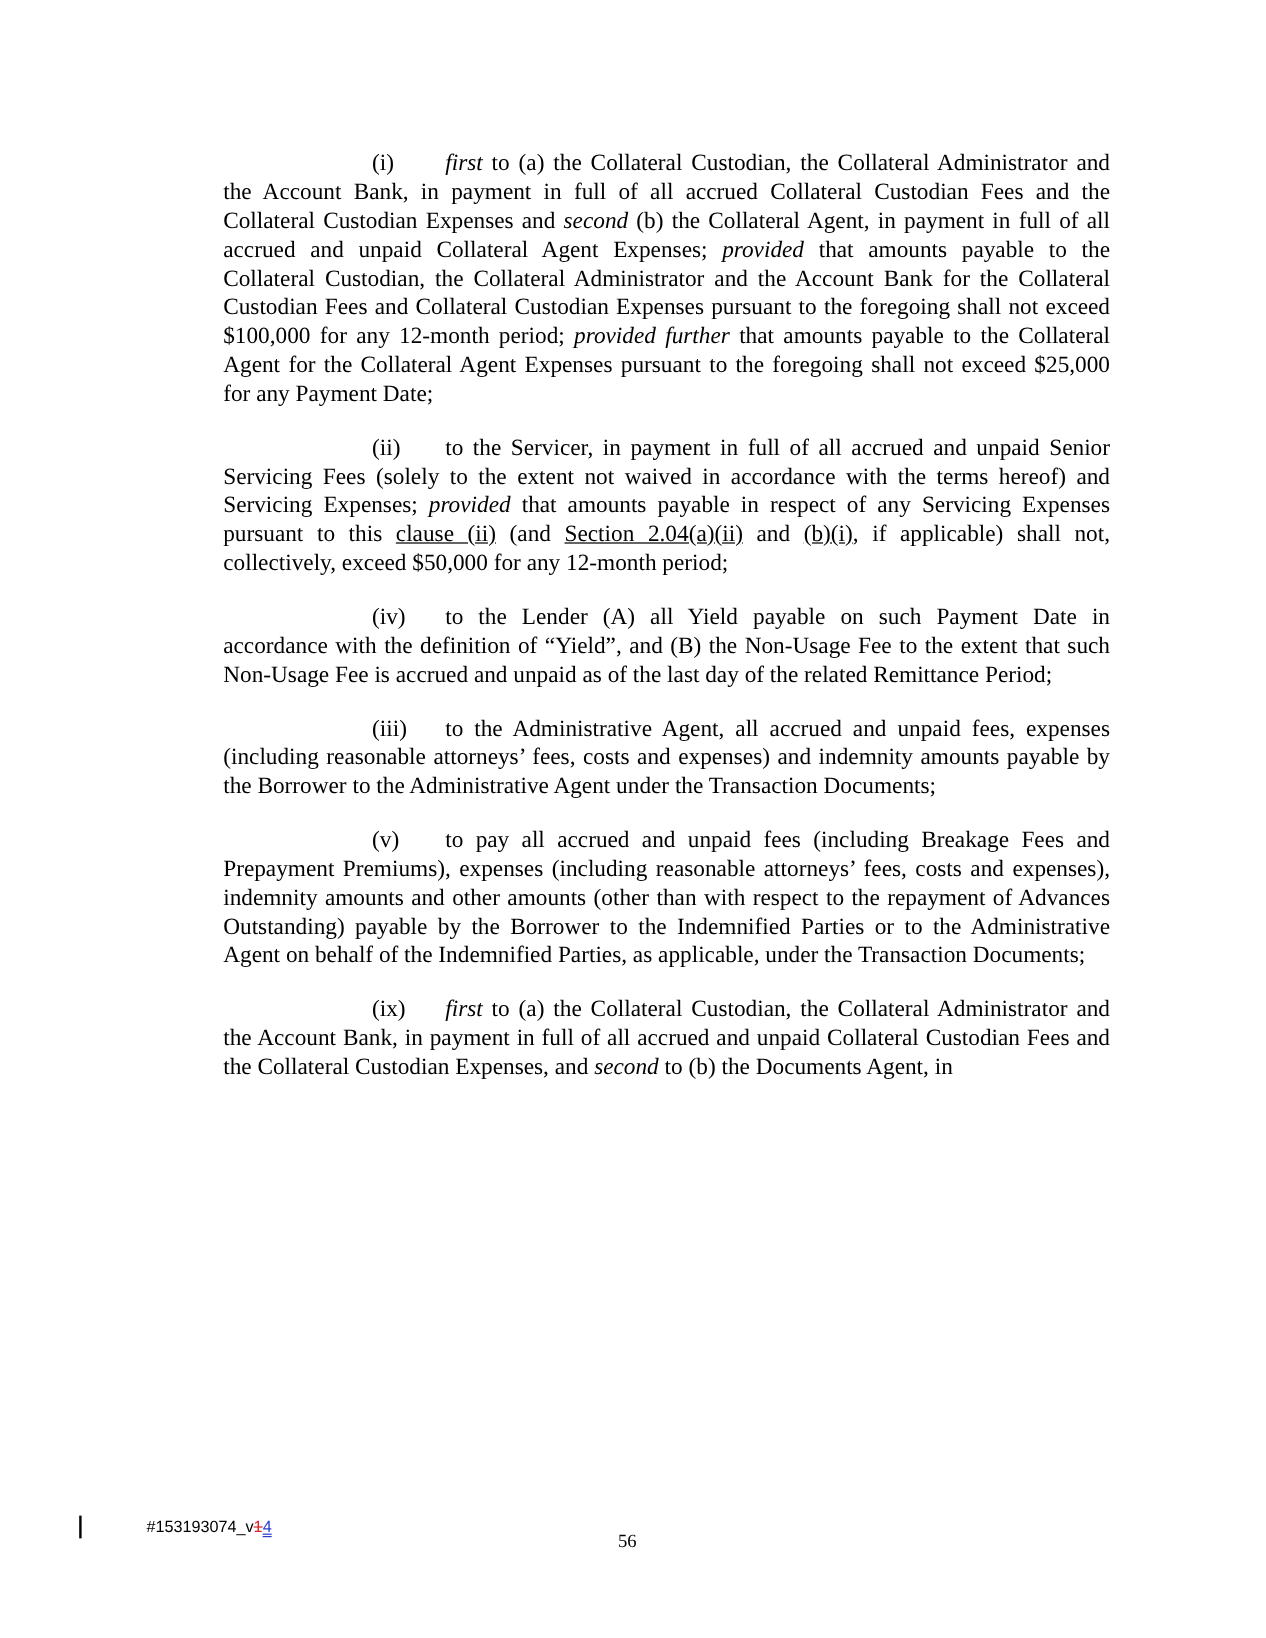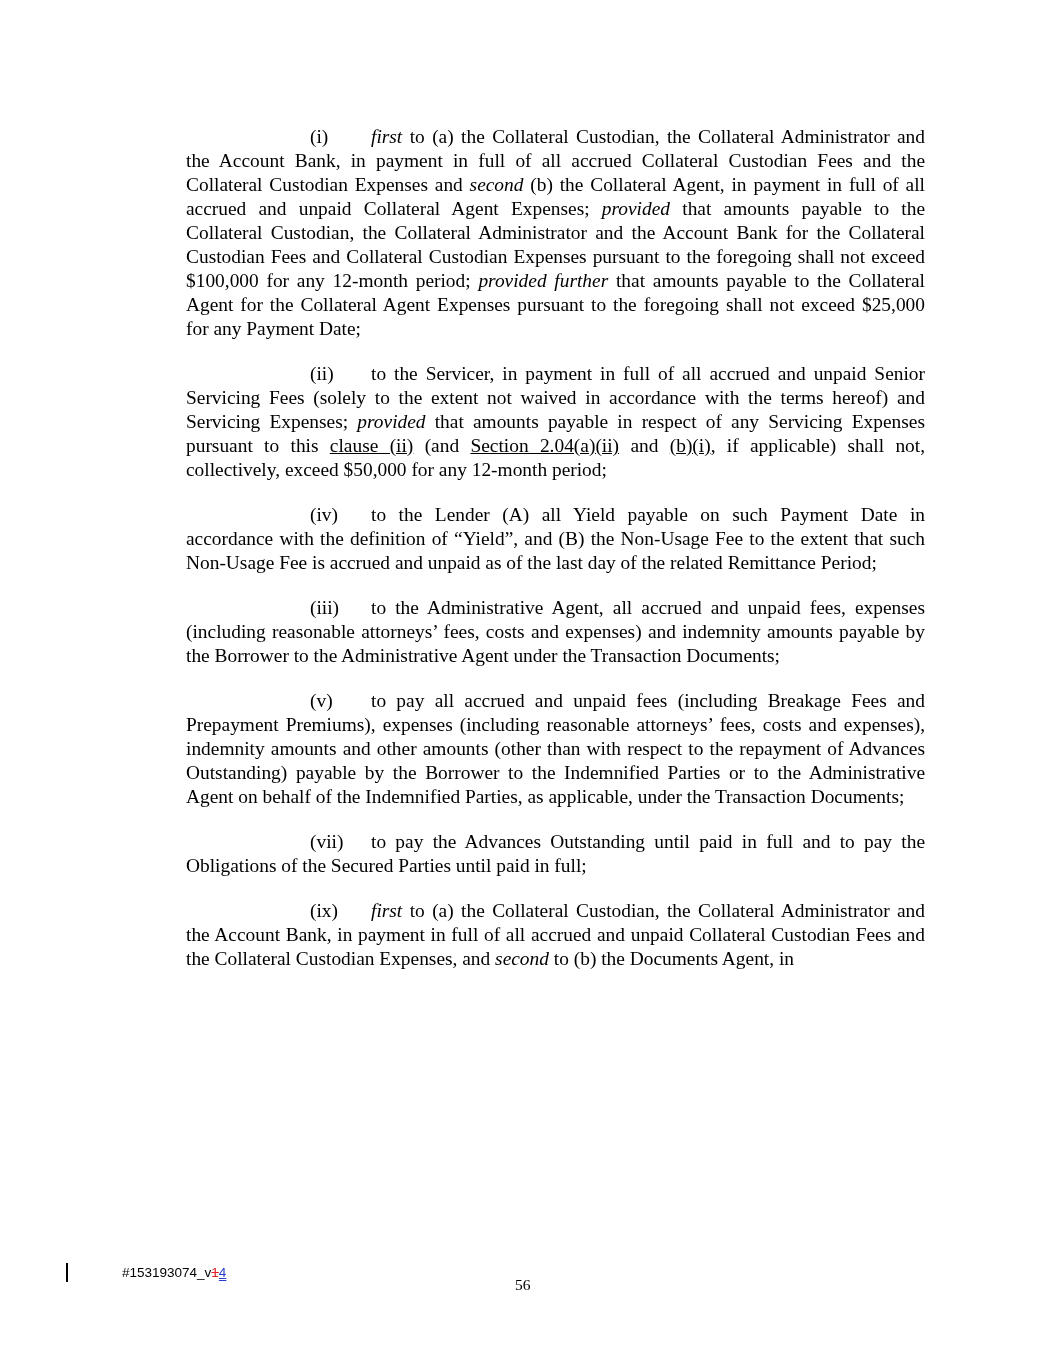--- a/index.html
+++ b/index.html
@@ -43,21 +43,20 @@
 </head>
 <body>
 
 <div class="page">
   <div class="content" id="doc-body">
       <p class="para"><span class="num">(i)</span><i>first</i><span> to (a) the Collateral Custodian, the Collateral Administrator and the Account Bank, in payment in full of all accrued Collateral Custodian Fees and the Collateral Custodian Expenses and </span><i>second</i><span> (b) the Collateral Agent, in payment in full of all accrued and unpaid Collateral Agent Expenses; </span><i>provided</i><span> that amounts payable to the Collateral Custodian, the Collateral Administrator and the Account Bank for the Collateral Custodian Fees and Collateral Custodian Expenses pursuant to the foregoing shall not exceed $100,000 for any 12-month period; </span><i>provided further</i><span> that amounts payable to the Collateral Agent for the Collateral Agent Expenses pursuant to the foregoing shall not exceed $25,000 for any Payment Date;</span></p>
       <p class="para"><span class="num">(ii)</span><span>to the Servicer, in payment in full of all accrued and unpaid Senior Servicing Fees (solely to the extent not waived in accordance with the terms hereof) and Servicing Expenses; </span><i>provided</i><span> that amounts payable in respect of any Servicing Expenses pursuant to this </span><u>clause (ii)</u><span> (and </span><u>Section 2.04(a)(ii)</u><span> and </span><u>(b)(i)</u><span>, if applicable) shall not, collectively, exceed $50,000 for any 12-month period;</span></p>
       <p class="para"><span class="num">(iv)</span><span>to the Lender (A) all Yield payable on such Payment Date in accordance with the definition of “Yield”, and (B) the Non-Usage Fee to the extent that such Non-Usage Fee is accrued and unpaid as of the last day of the related Remittance Period;</span></p>
       <p class="para"><span class="num">(iii)</span><span>to the Administrative Agent, all accrued and unpaid fees, expenses (including reasonable attorneys’ fees, costs and expenses) and indemnity amounts payable by the Borrower to the Administrative Agent under the Transaction Documents;</span></p>
       <p class="para"><span class="num">(v)</span><span>to pay all accrued and unpaid fees (including Breakage Fees and Prepayment Premiums), expenses (including reasonable attorneys’ fees, costs and expenses), indemnity amounts and other amounts (other than with respect to the repayment of Advances Outstanding) payable by the Borrower to the Indemnified Parties or to the Administrative Agent on behalf of the Indemnified Parties, as applicable, under the Transaction Documents;</span></p>
-      <p class="para"><span class="num">(vii)</span><span>to pay the Advances Outstanding until paid in full and to pay the Obligations of the Secured Parties until paid in full;</span></p>
       <p class="para"><span class="num">(ix)</span><i>first</i><span> to (a) the Collateral Custodian, the Collateral Administrator and the Account Bank, in payment in full of all accrued and unpaid Collateral Custodian Fees and the Collateral Custodian Expenses, and </span><i>second</i><span> to (b) the Documents Agent, in</span></p>
     </div>
 
   <div class="change-bar"></div>
 
   <div class="footer-docid">
     <span>#153193074_v</span><span class="del" style="color: rgb(224, 32, 42);">1</span><span class="ins" style="color: rgb(42, 59, 208);">4</span>
   </div>
 
   <div class="page-number">56</div>

